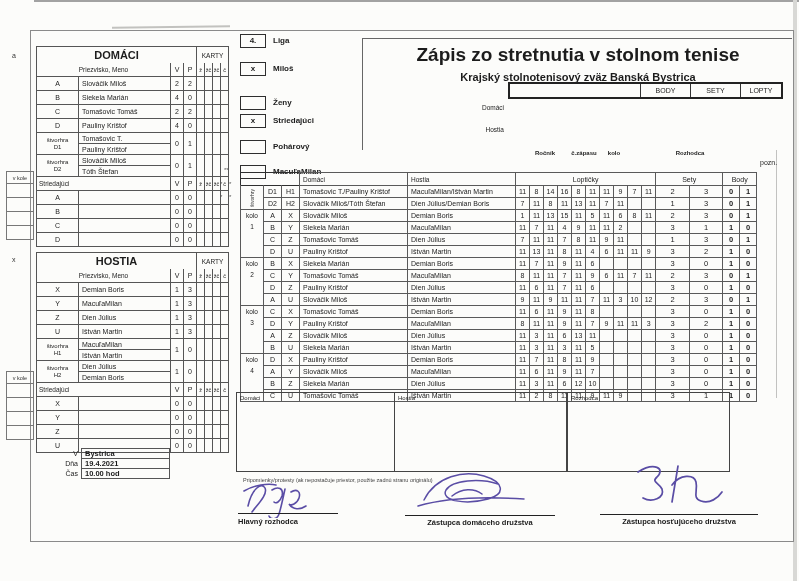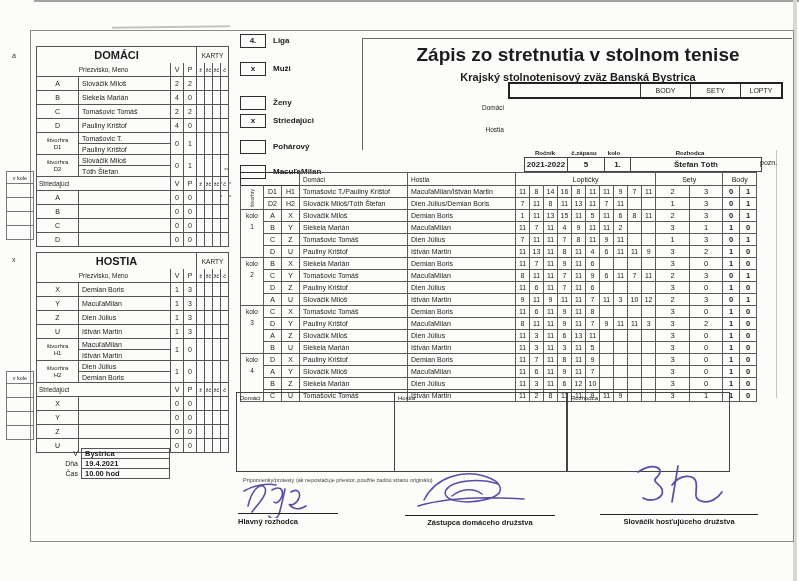--- a/index.html
+++ b/index.html
@@ -468,21 +468,21 @@
   <span class="abs mark" style="left:229px;top:181px">*</span>
   <span class="abs mark" style="left:220px;top:194px">*</span>
   <span class="abs mark" style="left:229px;top:194px">*</span>
 
   <div class="abs cb" id="cb1">
     <span class="box">4.</span>
     <span class="lbl">Liga</span>
   </div>
   <div class="abs cb" id="cb2">
     <span class="box">x</span>
-    <span class="lbl">Muži</span>
+    <span class="lbl">Miloš</span>
   </div>
   <div class="abs cb" id="cb3">
     <span class="box"></span>
     <span class="lbl">Ženy</span>
   </div>
   <div class="abs cb" id="cb4">
     <span class="box">x</span>
     <span class="lbl">Striedajúci</span>
   </div>
   <div class="abs cb" id="cb5">
@@ -509,30 +509,20 @@
       <td class="sc-hd" style="width:49px">SETY</td>
       <td class="sc-hd" style="width:40px">LOPTY</td>
     </tr>
   </tbody>
     </table>
 
   <span class="abs mi-lbl" id="mi1">Ročník</span>
   <span class="abs mi-lbl" id="mi2">č.zápasu</span>
   <span class="abs mi-lbl" id="mi3">kolo</span>
   <span class="abs mi-lbl" id="mi4">Rozhodca</span>
-  <table class="abs" id="mi-table">
-    <tbody>
-        <tr>
-      <td style="width:42px">2021-2022</td>
-      <td style="width:36px">5</td>
-      <td style="width:25px">1.</td>
-      <td style="width:130px">Štefan Tóth</td>
-    </tr>
-  </tbody>
-    </table>
   <span class="abs" id="pozn">pozn.</span>
 
   <table class="abs" id="match-table">
     <colgroup>
       <col style="width:23px">
         <col style="width:18px">
         <col style="width:18px">
       <col style="width:108px">
         <col style="width:108px">
       <col style="width:14px">
@@ -977,15 +967,15 @@
   </svg>
   <svg class="abs sig" id="sig3" width="120" height="50" viewBox="0 0 120 50">
     <path d="M28,12 C44,2 56,8 47,17 C41,22 49,23 52,29 C55,38 42,43 33,38 M68,6 C66,18 64,30 62,42 M62,25 C70,14 84,14 86,22 C88,31 82,38 91,41 C100,44 108,38 112,32" fill="none" stroke="currentColor" stroke-width="1.7" stroke-linecap="round"></path>
   </svg>
 
   <div class="abs sigline" id="sl1"></div>
   <div class="abs sigline" id="sl2"></div>
   <div class="abs sigline" id="sl3"></div>
   <div class="abs siglbl" id="sb1">Hlavný rozhodca</div>
   <div class="abs siglbl" id="sb2">Zástupca domáceho družstva</div>
-  <div class="abs siglbl" id="sb3">Slováčik hosťujúceho družstva</div>
+  <div class="abs siglbl" id="sb3">Zástupca hosťujúceho družstva</div>
 
 </div>
 
 </body></html>

